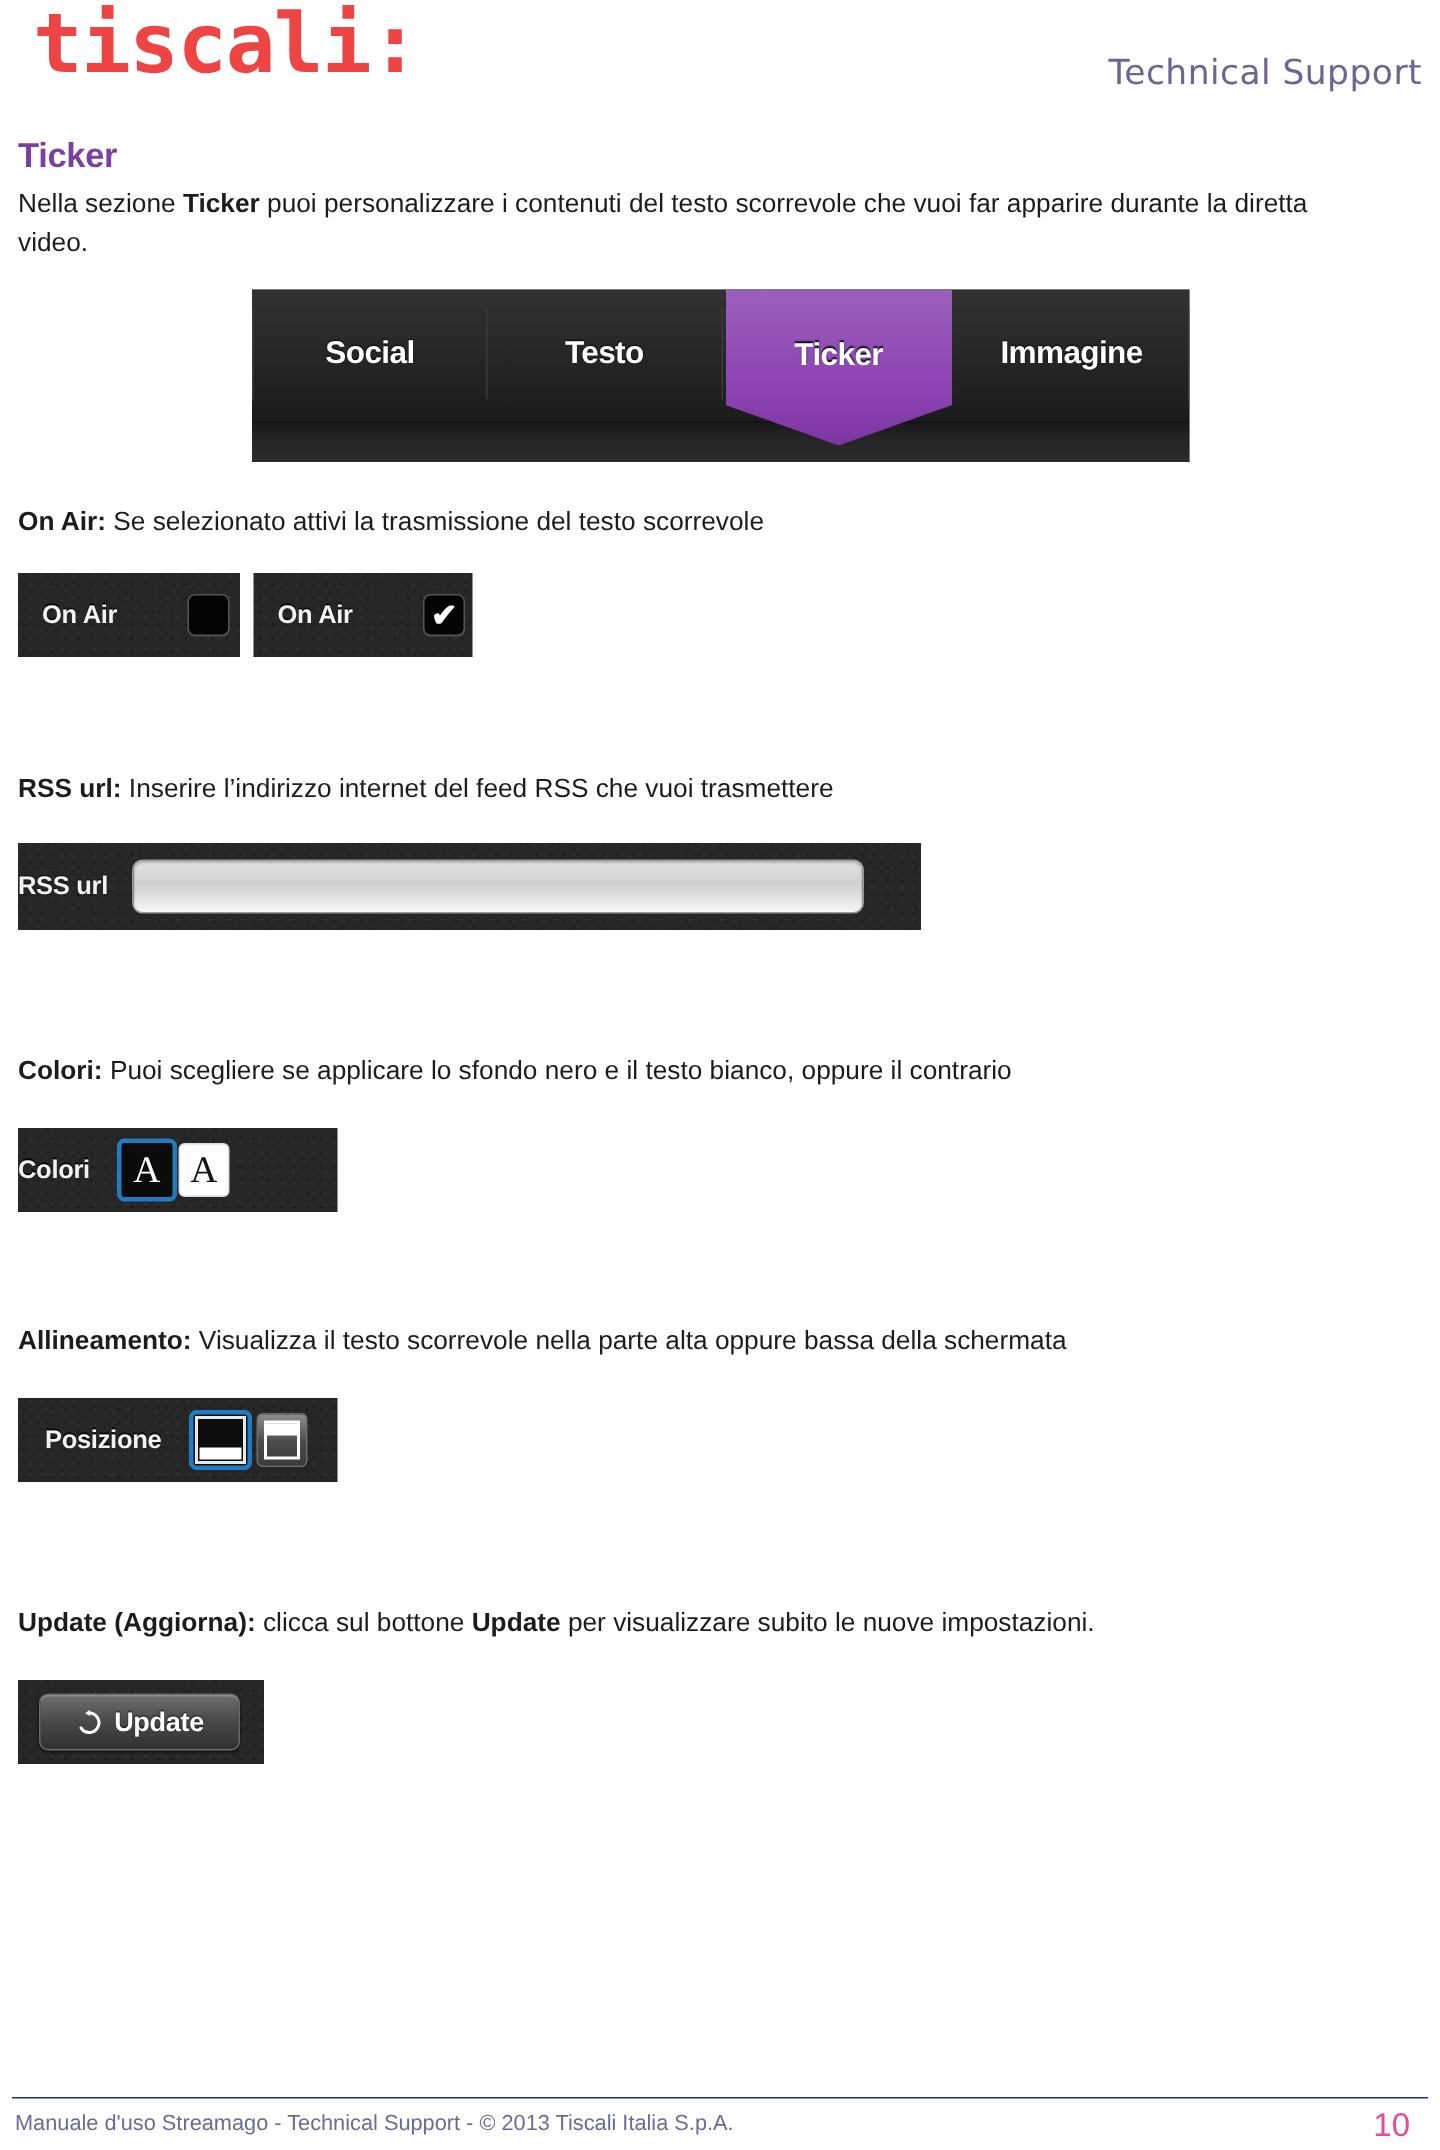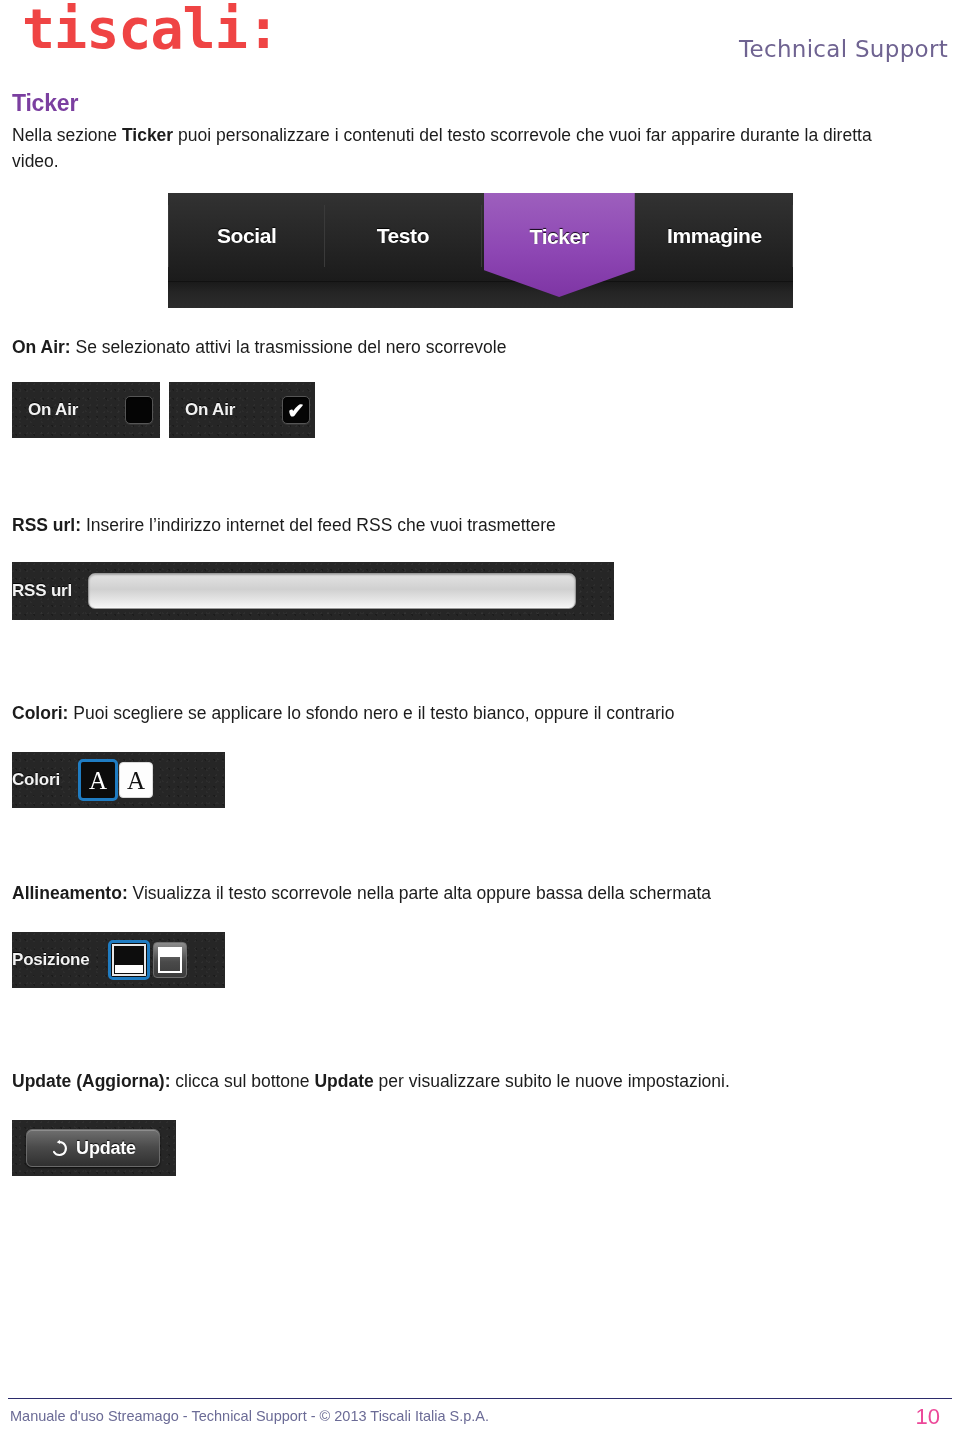--- a/index.html
+++ b/index.html
@@ -228,21 +228,21 @@
     border: 1px solid #d9d9d9;
     border-radius: 4px;
     margin-left: 1px;
   }
 
   
   #posizione-panel { left: 12px; top: 932px; width: 213px; height: 56px; }
   #posizione-row {
     position: absolute; inset: 0;
     display: flex; align-items: center;
-    padding-left: 0;
+    padding-left: 18px;
     box-sizing: border-box;
   }
   .pos-btn {
     width: 34px; height: 32px;
     box-sizing: border-box;
     position: relative;
     overflow: hidden;
   }
   .pos-btn.selected {
     background: #0d0d0d;
@@ -355,21 +355,21 @@
       <span class="tab-text">Ticker</span>
     </div>
     <div class="tab">
       <span class="tab-text">Immagine</span>
     </div>
   </div>
   <div id="tabbar-footer-strip"></div>
 </div>
 
 <div class="body-para" id="onair-desc">
-  <b>On Air:</b><span> Se selezionato attivi la trasmissione del nero scorrevole</span>
+  <b>On Air:</b><span> Se selezionato attivi la trasmissione del testo scorrevole</span>
 </div>
 
 <div class="dark-panel" id="onair-panel-off">
   <div class="onair-row">
     <span class="panel-label">On Air</span>
     <span class="checkbox-box">
       <span class="tick"></span>
     </span>
   </div>
 </div>

